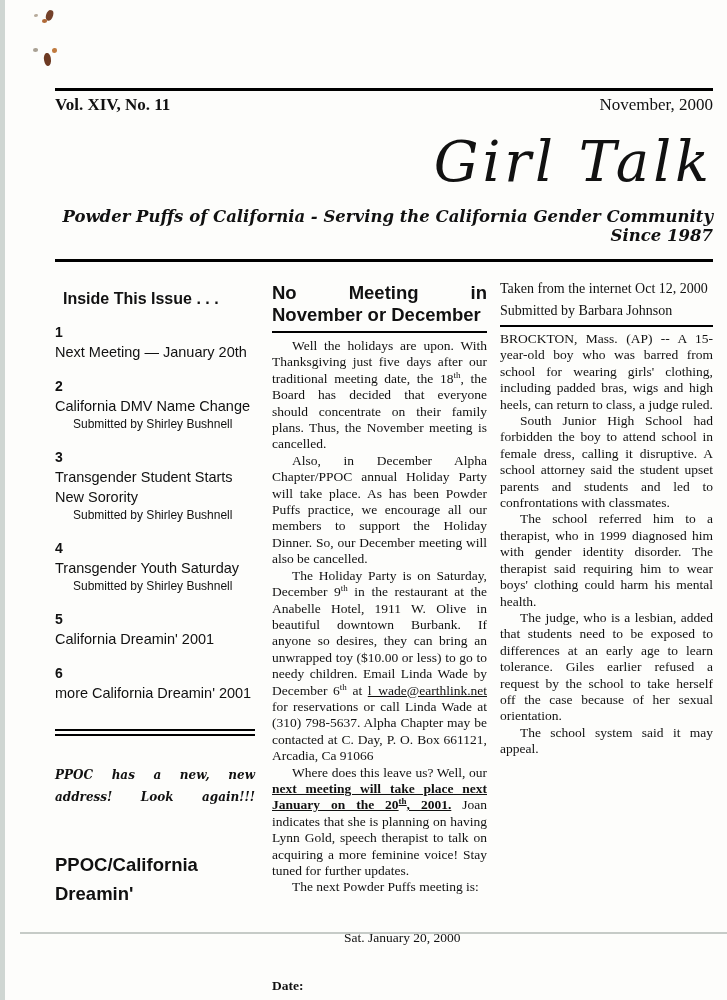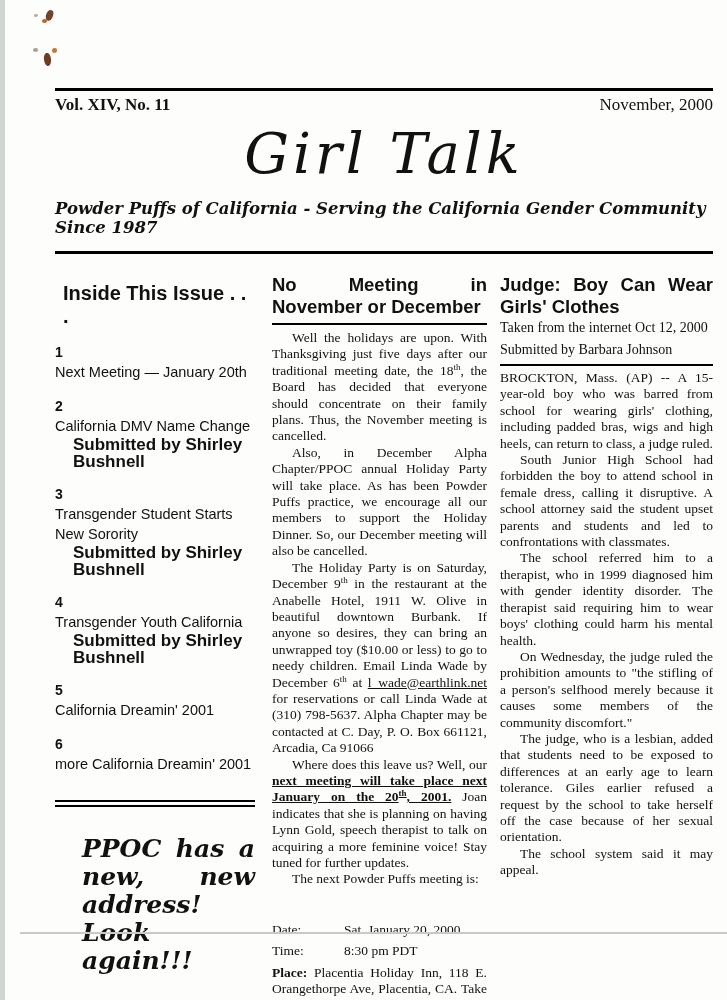--- a/index.html
+++ b/index.html
@@ -28,50 +28,50 @@
   
   .top-rule { border-top: 3px solid #000; margin-top: 88px; }
   .masthead-row {
     display: flex; justify-content: space-between; align-items: flex-start;
     margin-top: 4px;
     gap: 16px;
   }
   .vol { font-weight: bold; font-size: 17px; }
   .issue-date { font-size: 17px; }
   .title {
-    text-align: center; font-family: "DejaVu Serif", serif;
+    text-align: right; font-family: "DejaVu Serif", serif;
     font-style: italic; font-weight: 500; font-size: 56px;
-    margin-top: 8px; letter-spacing: 4px; line-height: 62px;
+    margin-top: 16px; letter-spacing: 4px; line-height: 62px;
   }
   .tagline {
-    text-align: left; font-family: "DejaVu Serif", serif;
+    text-align: right; font-family: "DejaVu Serif", serif;
     font-style: italic; font-weight: bold; font-size: 16.5px;
     margin-top: 14px;
   }
   .header-rule { border-top: 3px solid #000; margin-top: 14px; }
 
   
   .cols { display: flex; margin-top: 16px; }
   .col-left  { width: 200px; flex: 0 0 200px; font-family: "Liberation Sans", sans-serif; }
   .gap1 { flex: 0 0 17px; }
   .col-mid   { width: 215px; flex: 0 0 215px; }
   .gap2 { flex: 0 0 13px; }
   .col-right { width: 213px; flex: 0 0 213px; }
 
   
-  .toc-heading { font-weight: bold; font-size: 20px; padding-left: 8px; margin-top: 12px; }
+  .toc-heading { font-weight: bold; font-size: 16px; padding-left: 8px; margin-top: 12px; }
   .toc-item { margin-top: 15px; }
   .toc-num { font-weight: bold; font-size: 14px; line-height: 19px; }
   .toc-title { font-size: 14.5px; line-height: 20px; }
-  .toc-by { font-weight: bold; font-size: 17px; line-height: 17px; padding-left: 18px; }
+  .toc-by { font-weight: normal; font-size: 12px; line-height: 17px; padding-left: 18px; }
   .double-rule { margin-top: 26px; height: 3px; border-top: 2px solid #000; border-bottom: 2px solid #000; }
   .ppoc-notice {
     margin-top: 28px; font-family: "DejaVu Serif", serif; font-style: italic;
-    font-weight: bold; font-size: 25px; line-height: 28px;
-    text-align: justify; text-align-last: justify; margin-left: 27px;
+    font-weight: bold; font-size: 12px; line-height: 22px;
+    text-align: justify; text-align-last: justify;
   }
   .ppoc-address { margin-top: 42px; font-weight: bold; font-size: 18.5px; line-height: 29px; }
 
   
   .headline {
     font-family: "Liberation Sans", sans-serif; font-weight: bold;
     font-size: 18.5px; line-height: 21.5px; text-align: justify; margin-top: 4px;
   }
   .headline-rule { border-top: 2px solid #000; margin-top: 6px; margin-bottom: 5px; }
   .body-p {
@@ -79,21 +79,21 @@
     text-indent: 20px; margin: 0;
   }
   .body-p.no-indent { text-indent: 0; }
   .sup { vertical-align: super; font-size: 9px; line-height: 0; }
   .bu { font-weight: bold; text-decoration: underline; }
   .email { text-decoration: underline; }
 
   
   .meeting { margin-top: 34px; font-size: 13.5px; line-height: 16.4px; }
   .m-row { display: flex; margin-bottom: 5px; }
-  .m-label { font-weight: normal; flex: 0 0 72px; }
+  .m-label { font-weight: bold; flex: 0 0 72px; margin-top: 48px; }
   .m-place { text-align: justify; margin: 0; }
   .m-label-inline { font-weight: bold; }
 
   
   .byline { font-size: 14px; line-height: 22px; }
   .byline-rule { border-top: 2px solid #000; margin-top: 3px; margin-bottom: 4px; }
 </style>
 </head>
 <body>
 
@@ -132,21 +132,21 @@
           <div class="toc-title">California DMV Name Change</div>
           <div class="toc-by">Submitted by Shirley Bushnell</div>
         </div>
         <div class="toc-item">
           <div class="toc-num">3</div>
           <div class="toc-title">Transgender Student Starts New Sorority</div>
           <div class="toc-by">Submitted by Shirley Bushnell</div>
         </div>
         <div class="toc-item">
           <div class="toc-num">4</div>
-          <div class="toc-title">Transgender Youth California</div>
+          <div class="toc-title">Transgender Youth Saturday</div>
           <div class="toc-by">Submitted by Shirley Bushnell</div>
         </div>
         <div class="toc-item">
           <div class="toc-num">5</div>
           <div class="toc-title">California Dreamin' 2001</div>
         </div>
         <div class="toc-item">
           <div class="toc-num">6</div>
           <div class="toc-title">more California Dreamin' 2001</div>
         </div>
@@ -189,29 +189,27 @@
             <span class="m-label">Time:</span>
             <span>8:30 pm PDT</span>
           </div>
           <p class="m-place"><span class="m-label-inline">Place:</span><span> Placentia Holiday Inn, 118 E. Orangethorpe Ave, Placentia, CA. Take 57 Fwy to Orangethorpe exit. Head east</span></p>
         </div>
       </div>
 
       <div class="gap2"></div>
 
       <div class="col-right">
-        <div class="headline">Judge: Boy Can Wear Girls' Clothes</div>
         <div class="byline">Taken from the internet Oct 12, 2000</div>
         <div class="byline">Submitted by Barbara Johnson</div>
         <div class="byline-rule"></div>
 
         <p class="body-p no-indent">BROCKTON, Mass. (AP) -- A 15-year-old boy who was barred from school for wearing girls' clothing, including padded bras, wigs and high heels, can return to class, a judge ruled.</p>
         <p class="body-p">South Junior High School had forbidden the boy to attend school in female dress, calling it disruptive. A school attorney said the student upset parents and students and led to confrontations with classmates.</p>
         <p class="body-p">The school referred him to a therapist, who in 1999 diagnosed him with gender identity disorder. The therapist said requiring him to wear boys' clothing could harm his mental health.</p>
-        <p class="body-p">On Wednesday, the judge ruled the prohibition amounts to "the stifling of a person's selfhood merely because it causes some members of the community discomfort."</p>
         <p class="body-p">The judge, who is a lesbian, added that students need to be exposed to differences at an early age to learn tolerance. Giles earlier refused a request by the school to take herself off the case because of her sexual orientation.</p>
         <p class="body-p">The school system said it may appeal.</p>
       </div>
     </div>
   </div>
 
   <div class="bottom-scan-rule"></div>
 </div>
 
 </body></html>

